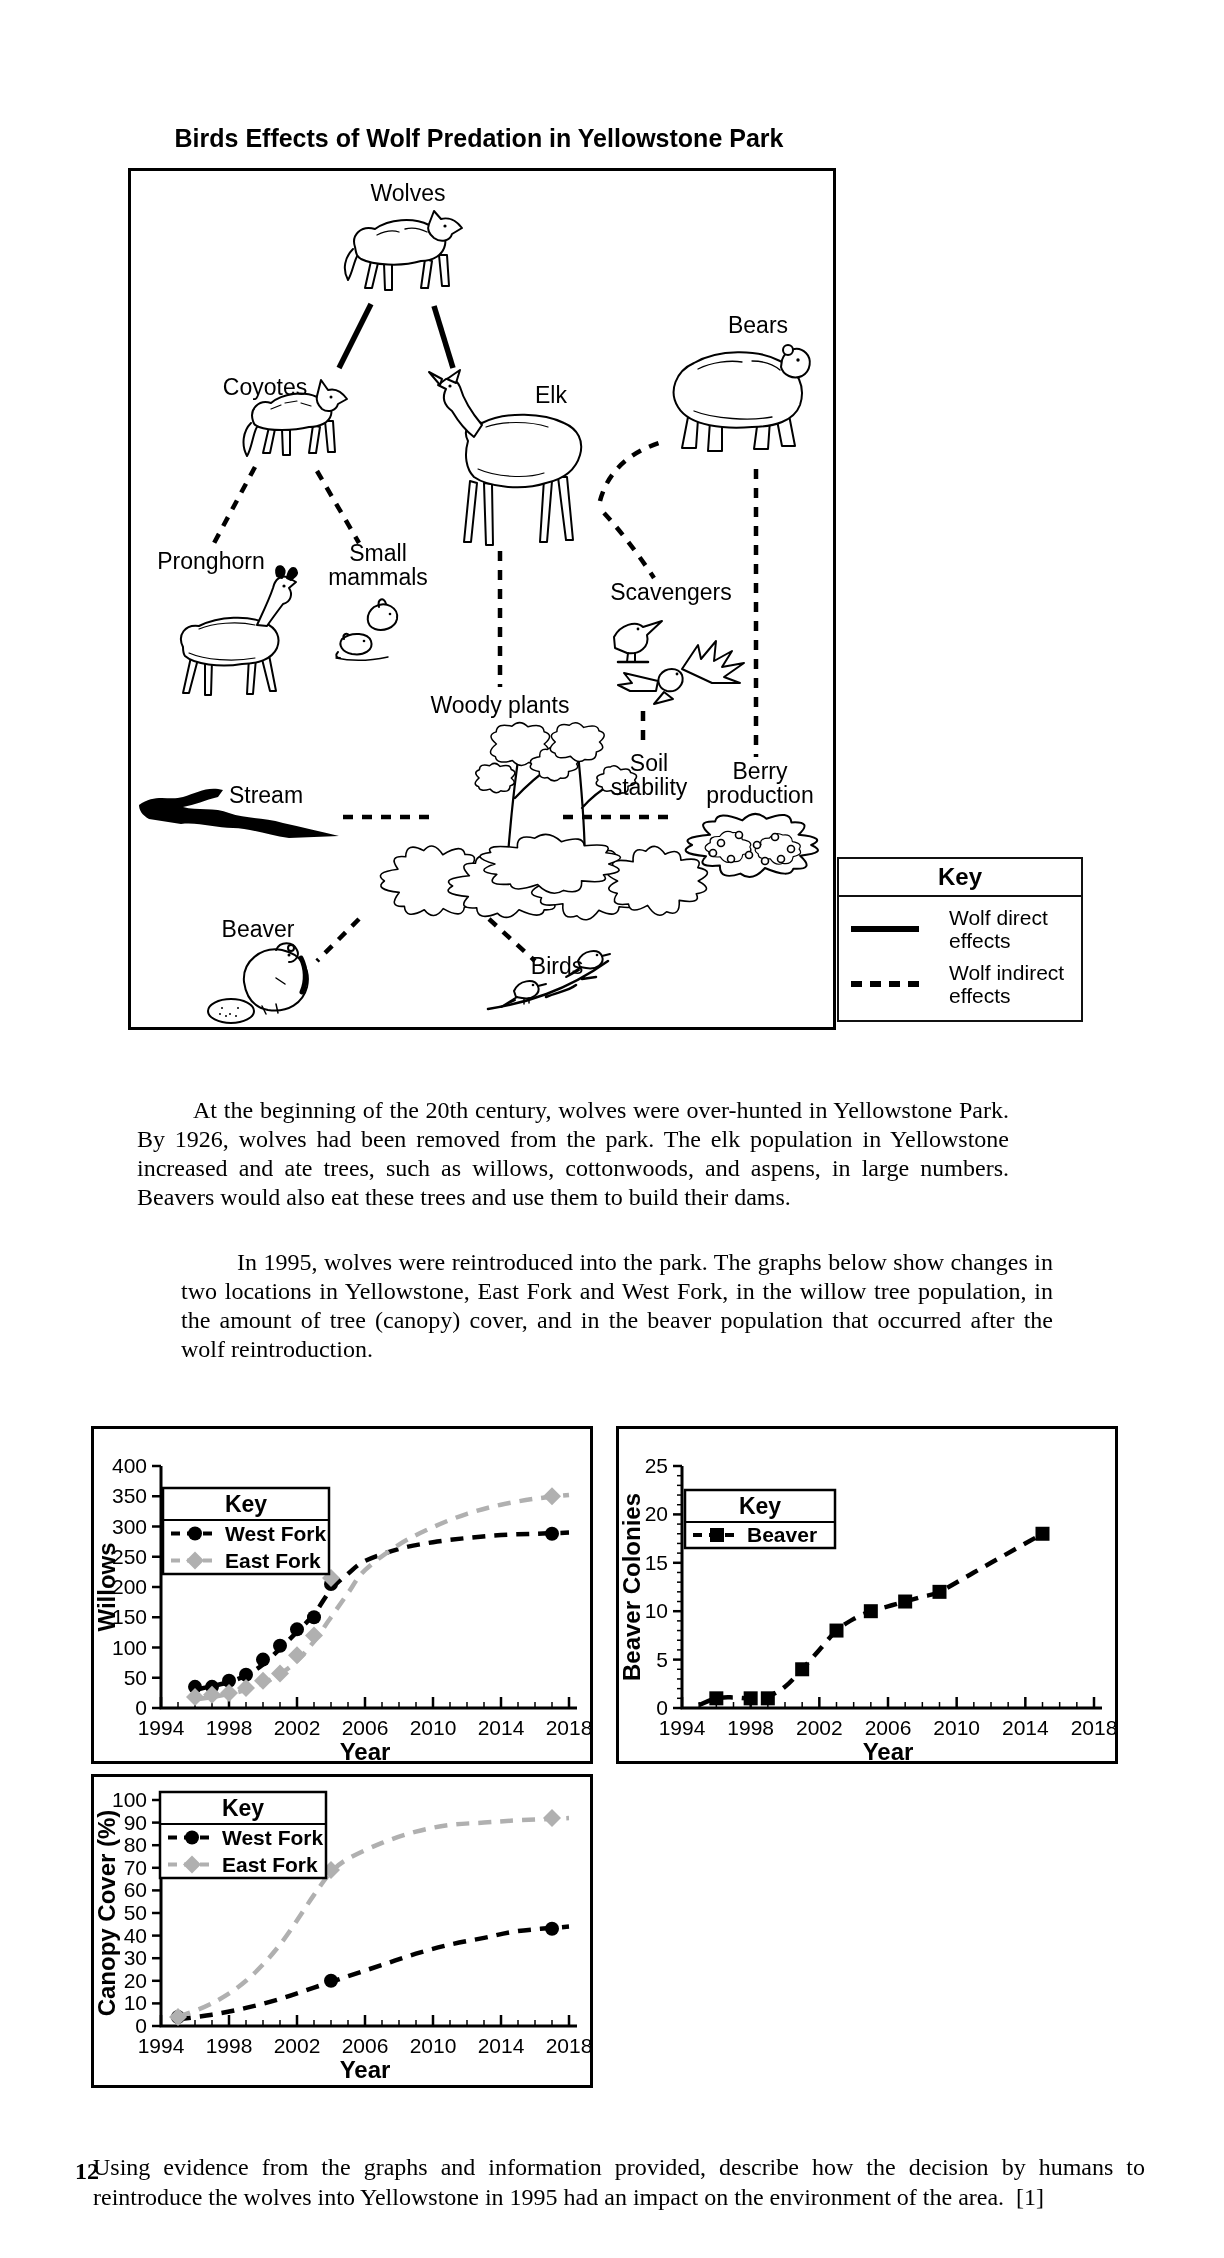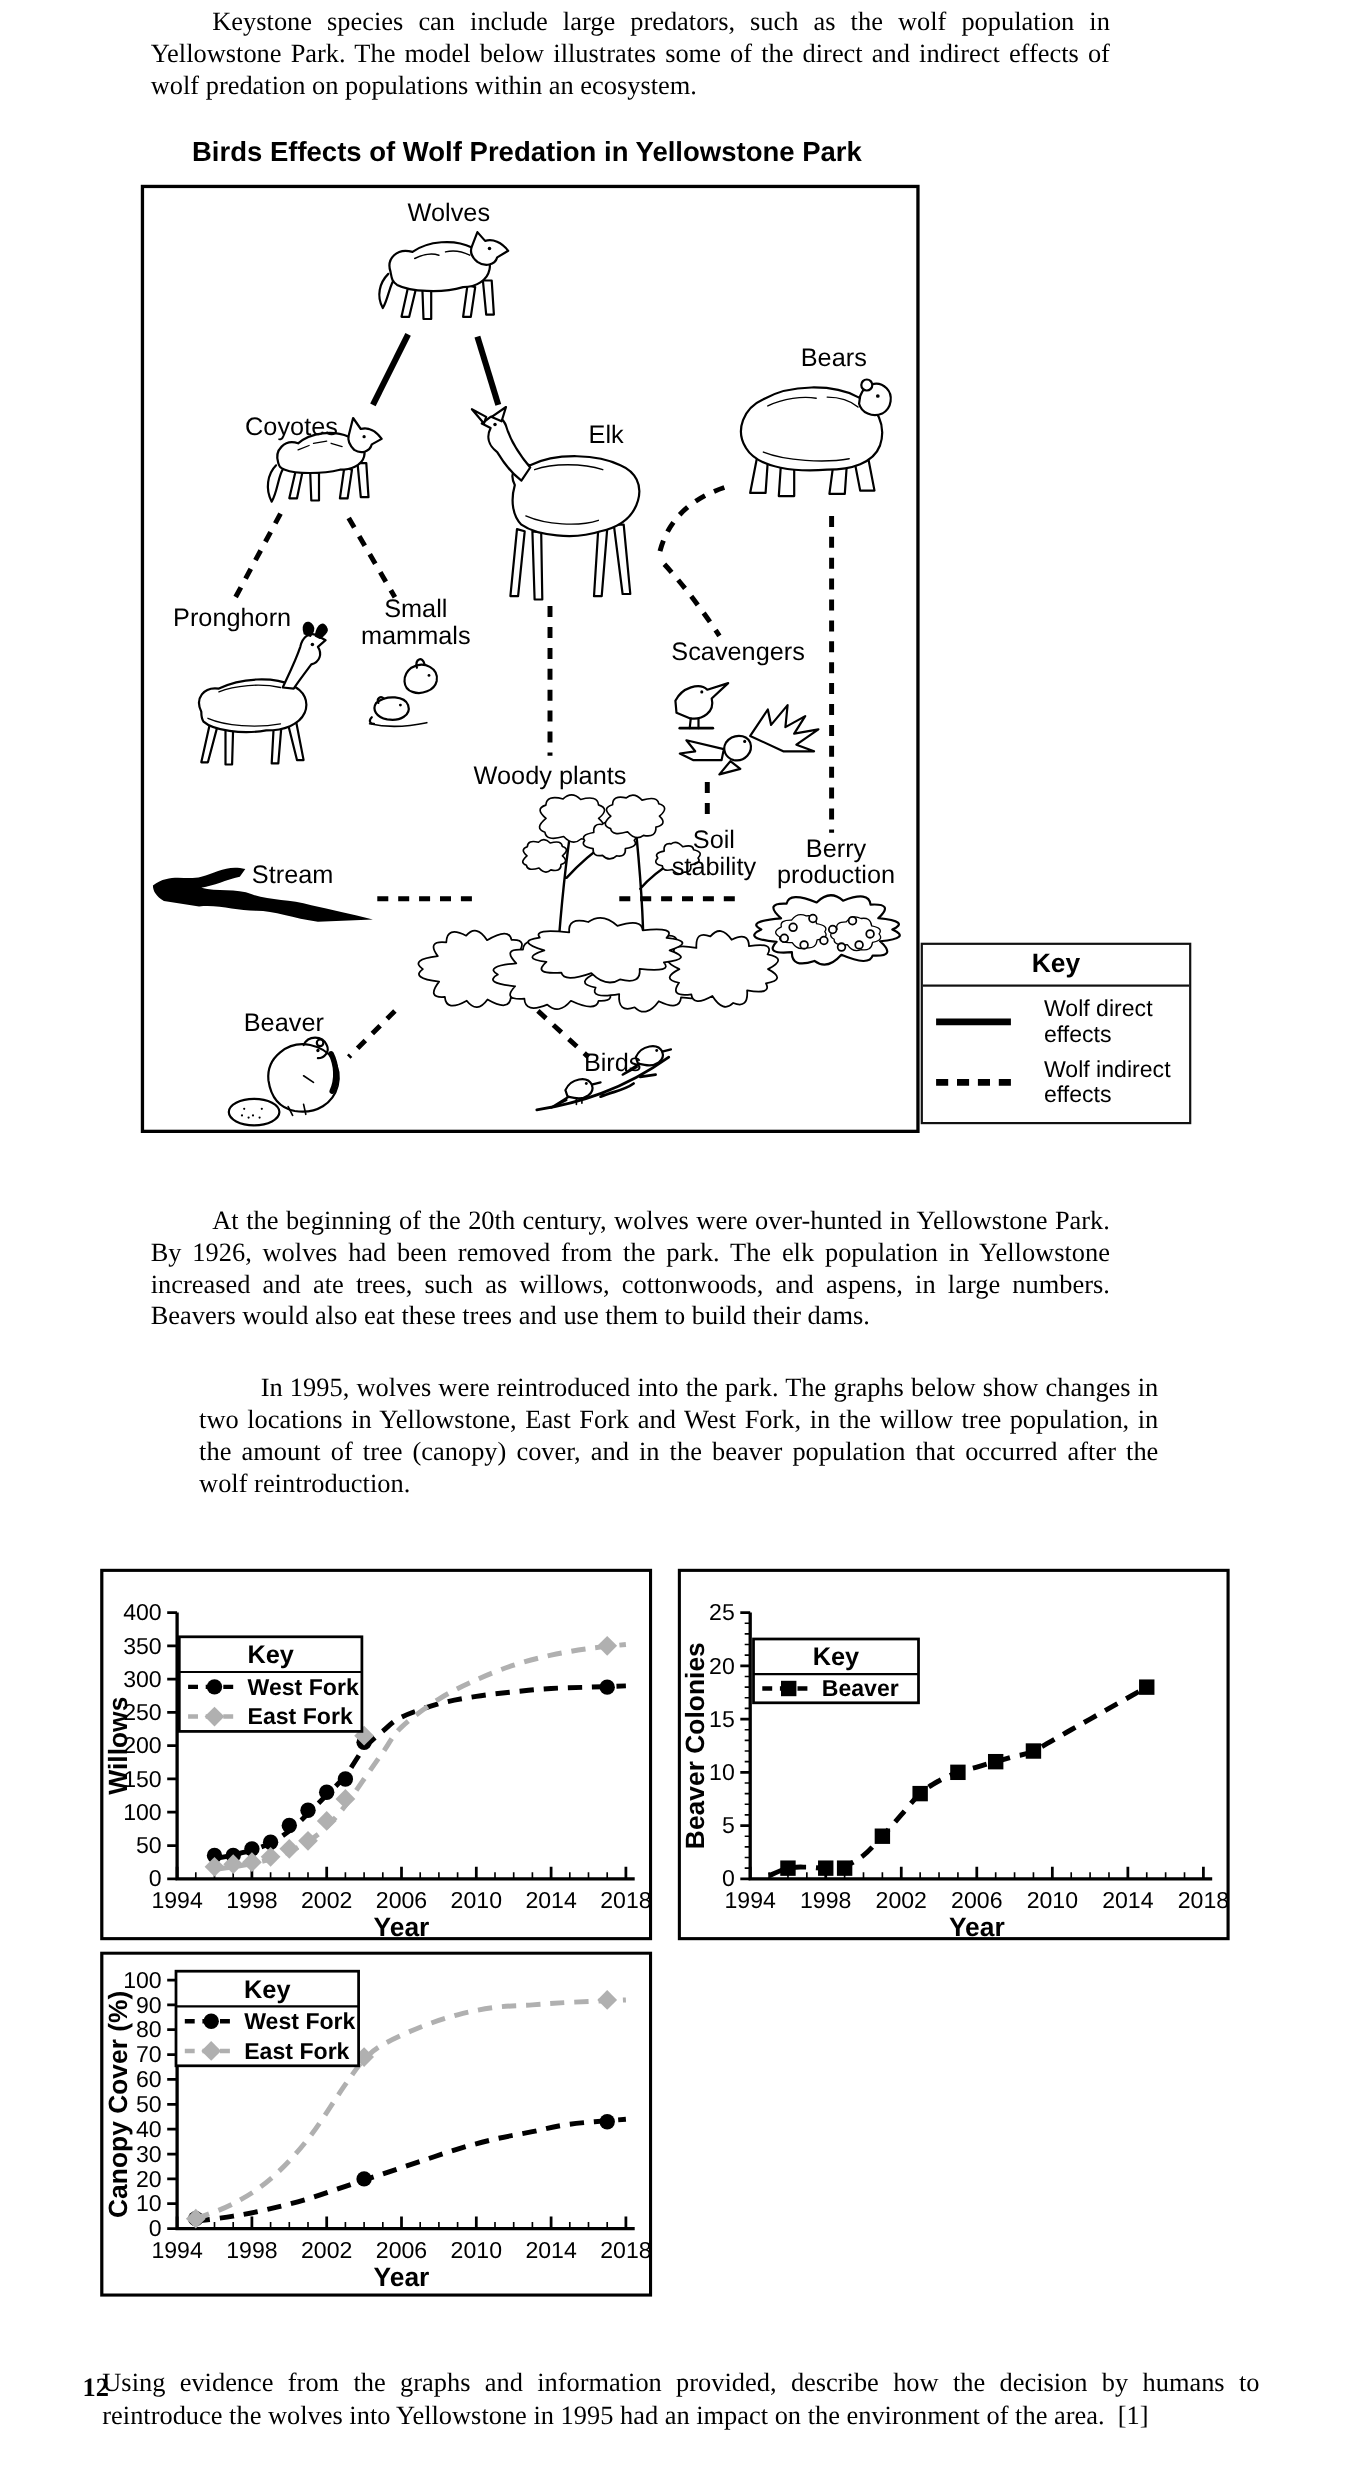--- a/index.html
+++ b/index.html
@@ -29,21 +29,20 @@
   .question{position:absolute;left:75px;top:2152px;width:1070px;font-family:"Liberation Serif",serif;
         font-size:24px;line-height:30px;}
   .qnum{position:absolute;left:0;top:4px;font-weight:bold;}
   .qtext{display:block;margin-left:18px;text-align:justify;}
 </style>
 </head>
 <body>
 
 <div class="page">
 
-  <p class="para" id="p-intro" style="top:6px;">Keystone species can include large predators, such as the wolf population in Yellowstone Park. The model below illustrates some of the direct and indirect effects of wolf predation on populations within an ecosystem.</p>
 
   <div class="diagram-title">Birds Effects of Wolf Predation in Yellowstone Park</div>
 
   <svg id="diagram-svg" viewBox="0 0 702 856">
       <path d="M240,133 L208,197" fill="none" stroke="#000" stroke-width="5.5"></path>
       <path d="M303,135 L322,197" fill="none" stroke="#000" stroke-width="5.5"></path>
       <path d="M124,296 L82,374" fill="none" stroke="#000" stroke-width="4.5" stroke-dasharray="10 9"></path>
       <path d="M186,300 L228,372" fill="none" stroke="#000" stroke-width="4.5" stroke-dasharray="10 9"></path>
       <path d="M469,330 Q480,288 528,272" fill="none" stroke="#000" stroke-width="4.5" stroke-dasharray="10 9"></path>
       <path d="M473,342 Q497,368 523,407" fill="none" stroke="#000" stroke-width="4.5" stroke-dasharray="10 9"></path>

